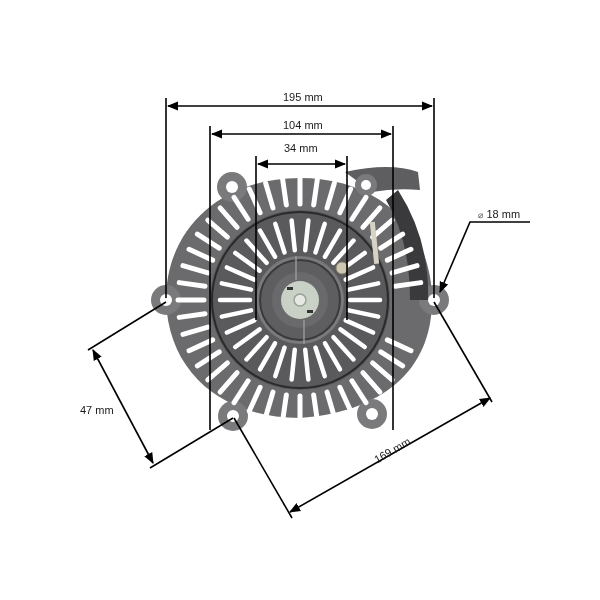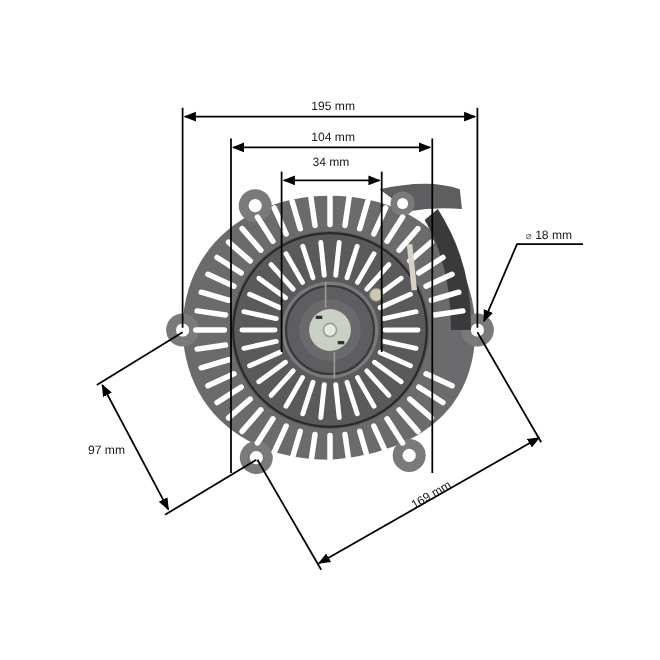--- a/index.html
+++ b/index.html
@@ -162,15 +162,15 @@
     </g>
   </svg>
 
   <span class="dim-label" style="left:283px; top:91px;">195 mm</span>
   <span class="dim-label" style="left:283px; top:119px;">104 mm</span>
   <span class="dim-label" style="left:284px; top:142px;">34 mm</span>
   <span class="dim-label" style="left:478px; top:208px;">
     <span style="font-size:9px;color:#555;">⌀</span>
     <span>18 mm</span>
   </span>
-  <span class="dim-label" style="left:80px; top:404px;">97 mm</span>
+  <span class="dim-label" style="left:80px; top:404px;">47 mm</span>
   <span class="dim-label" style="left:372px; top:455px; transform:rotate(-30deg); transform-origin:left top;">169 mm</span>
 </div>
 
 </body></html>

